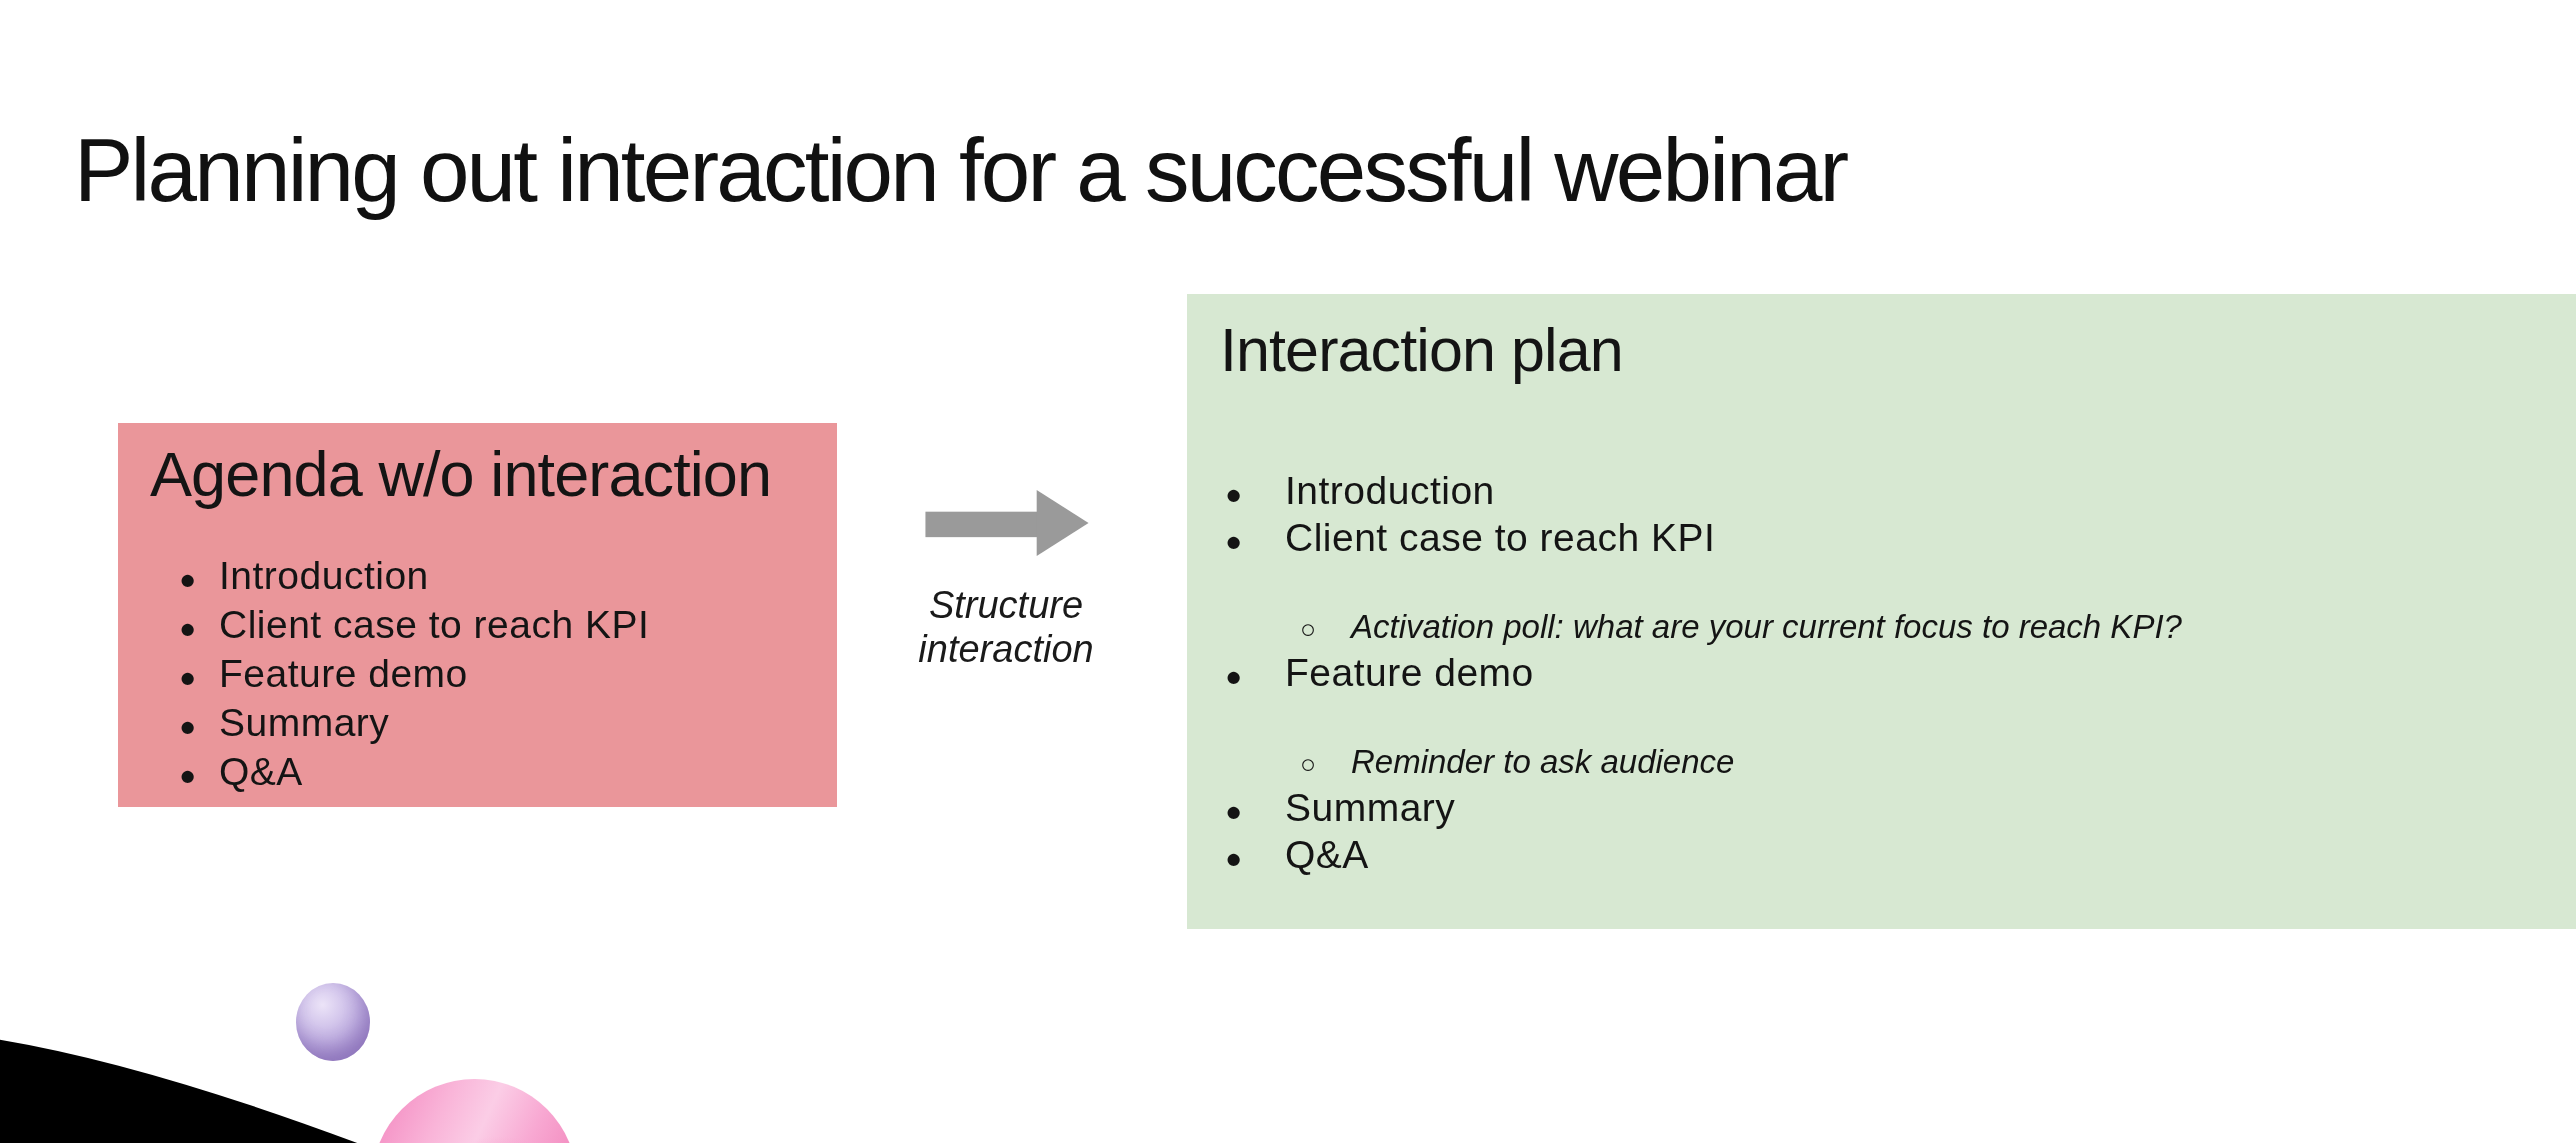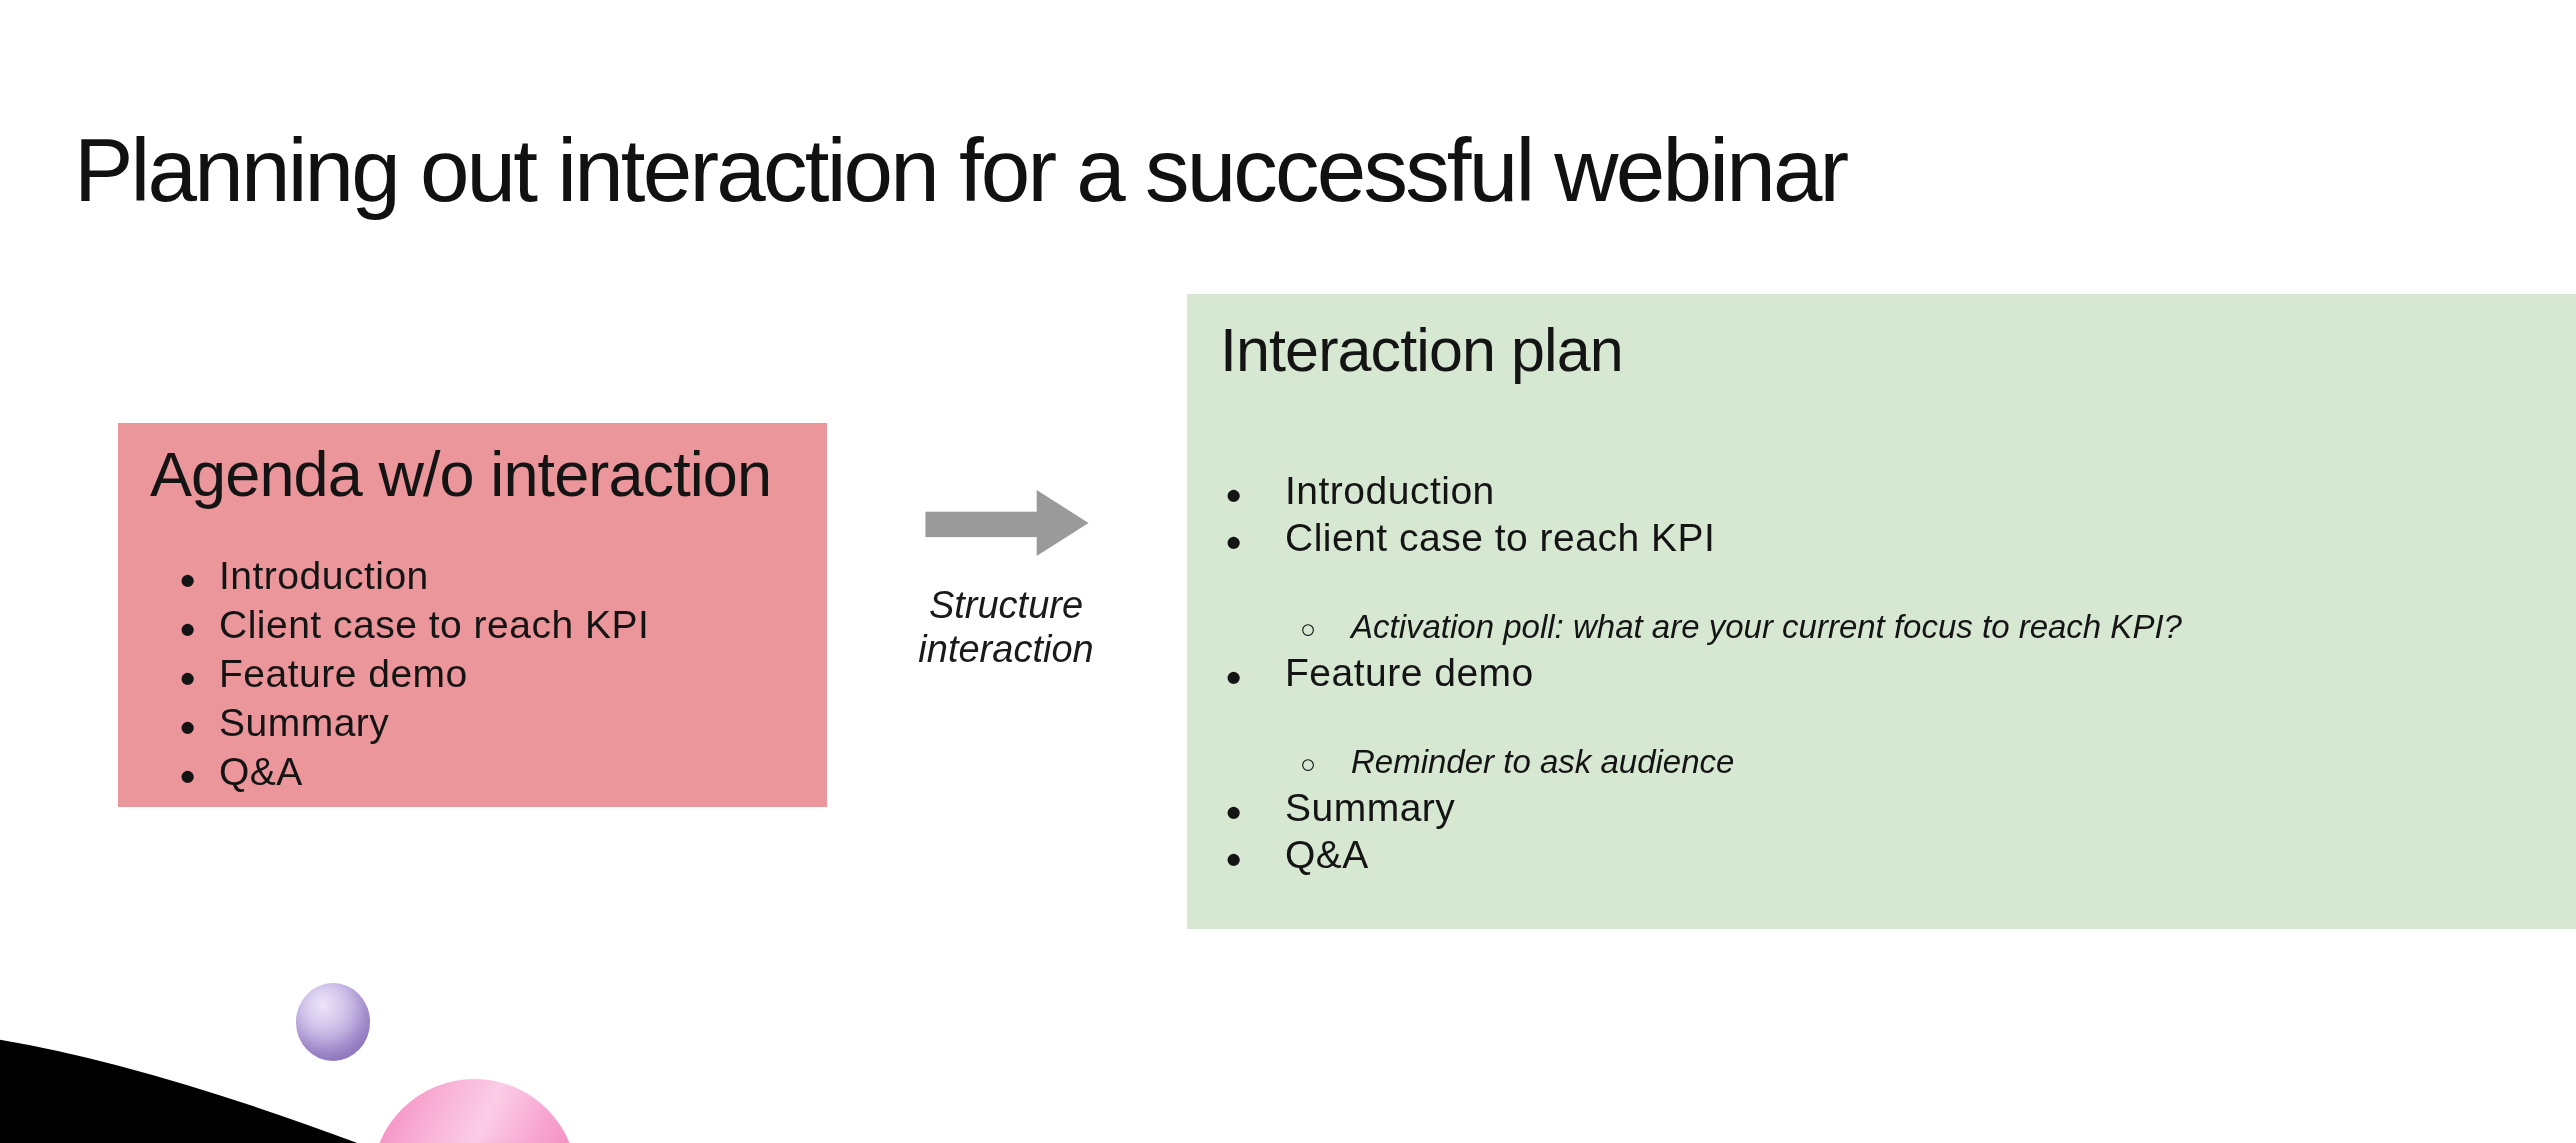--- a/index.html
+++ b/index.html
@@ -23,20 +23,21 @@
     white-space: nowrap;
   }
   
   .agenda-box {
     position: absolute;
     left: 118px;
     top: 423px;
     width: 709px;
     height: 384px;
     background: #ea969a;
+    padding-left: 10px;
   }
   .agenda-heading {
     position: absolute;
     left: 32px;
     top: 15px;
     font-size: 63px;
     font-weight: 400;
     letter-spacing: -0.9px;
     white-space: nowrap;
   }

